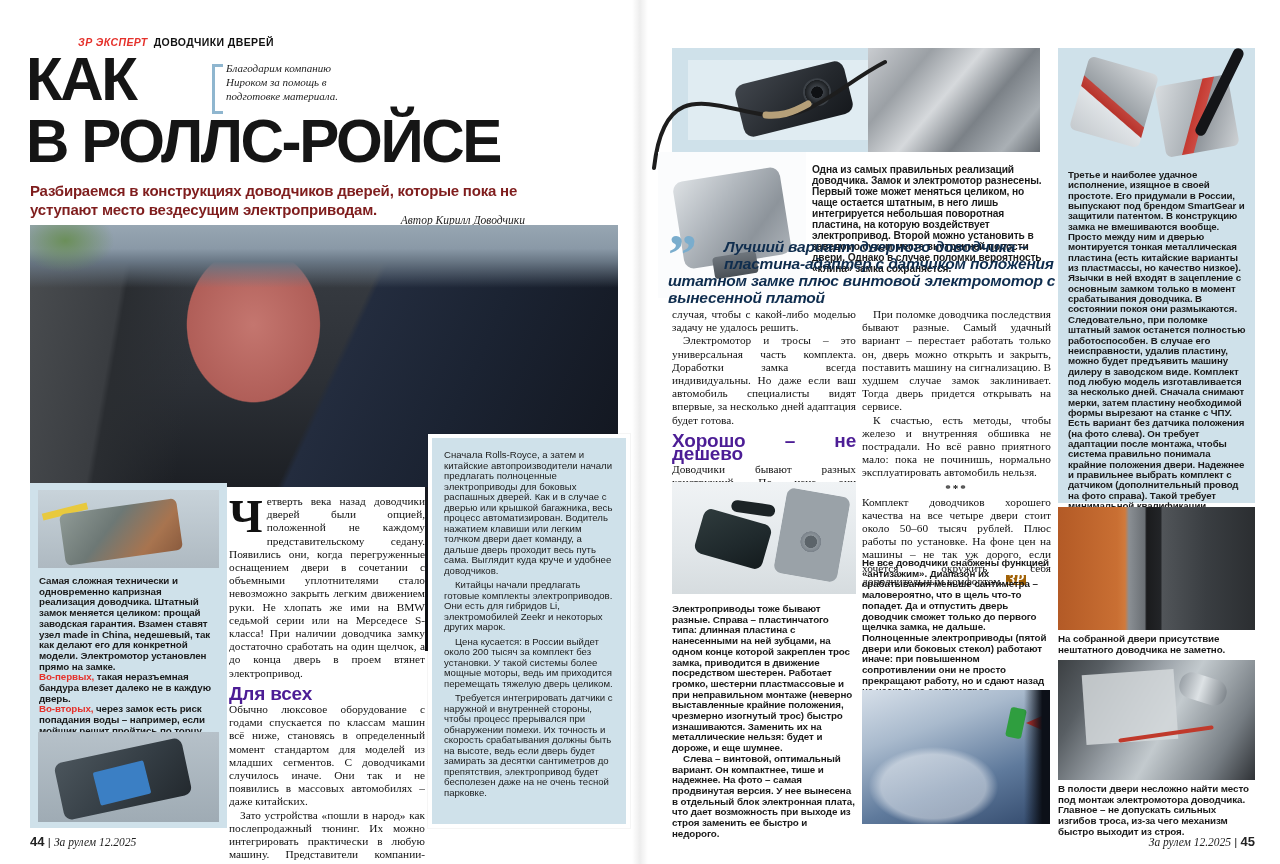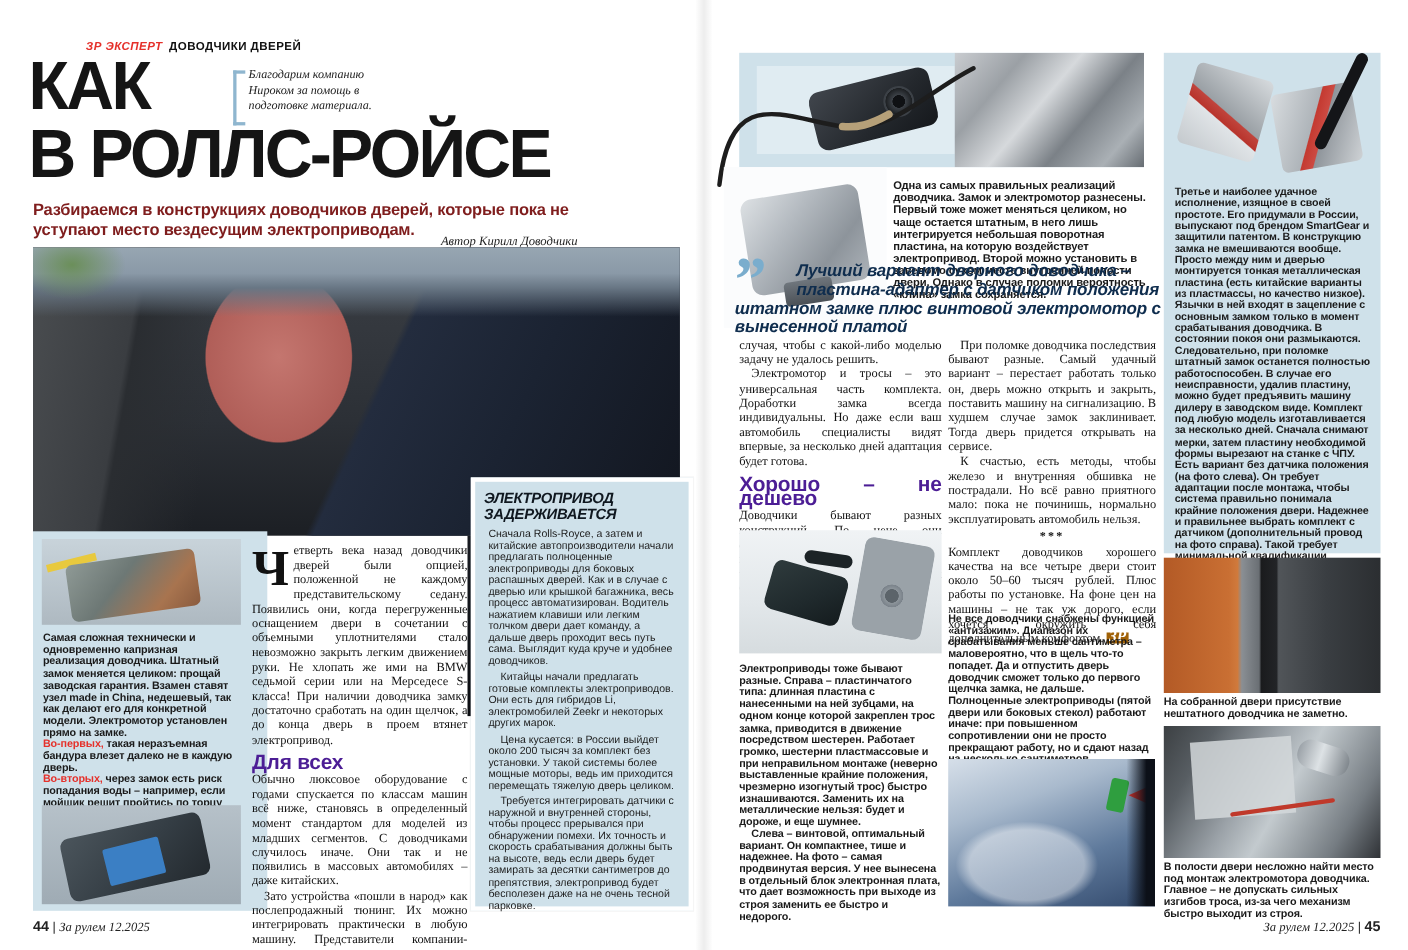--- a/index.html
+++ b/index.html
@@ -136,21 +136,21 @@
     <span class="thanks-bracket"></span>
     <span class="thanks-text">Благодарим компанию Нироком за помощь в подготовке материала.</span>
   </div>
 
   <div class="abs subtitle">Разбираемся в конструкциях доводчиков дверей, которые пока не уступают место вездесущим электроприводам.</div>
   <div class="abs author">Автор Кирилл Доводчики</div>
 
   <div class="photo ph-car"></div>
   <div class="photo ph-car-ext"></div>
 
-  <div class="abs panel" style="left:30px;top:483px;width:197px;height:345px;padding-left:16px;">
+  <div class="abs panel" style="left:30px;top:483px;width:197px;height:345px;">
     <div class="photo ph-lock1" style="left:8px;top:7px;width:181px;height:78px;">
       <span class="pin"></span>
       <span class="bodyA"></span>
     </div>
     <div class="capb" style="position:absolute;left:9px;top:93px;width:179px;">
       <p>Самая сложная технически и одновременно капризная реализация доводчика. Штатный замок меняется целиком: прощай заводская гарантия. Взамен ставят узел made in China, недешевый, так как делают его для конкретной модели. Электромотор установлен прямо на замке.</p>
       <p><span class="red">Во-первых,</span><span> такая неразъемная бандура влезет далеко не в каждую дверь.</span></p>
       <p><span class="red">Во-вторых,</span><span> через замок есть риск попадания воды – например, если мойщик решит пройтись по торцу мойкой высокого давления. От этого электрическая часть окисляется и отказывает.</span></p>
     </div>
     <div class="photo ph-lock2" style="left:8px;top:249px;width:181px;height:90px;">
@@ -160,21 +160,20 @@
   </div>
 
   <div class="abs serifbody" style="left:229px;top:495px;width:196px;">
     <p><span class="dropcap">Ч</span><span>етверть века назад доводчики дверей были опцией, положенной не каждому представительскому седану. Появились они, когда перегруженные оснащением двери в сочетании с объемными уплотнителями стало невозможно закрыть легким движением руки. Не хлопать же ими на BMW седьмой серии или на Мерседесе S-класса! При наличии доводчика замку достаточно сработать на один щелчок, а до конца дверь в проем втянет электропривод.</span></p>
     <div class="h-sec">Для всех</div>
     <p>Обычно люксовое оборудование с годами спускается по классам машин всё ниже, становясь в определенный момент стандартом для моделей из младших сегментов. С доводчиками случилось иначе. Они так и не появились в массовых автомобилях – даже китайских.</p>
     <p class="ind">Зато устройства «пошли в народ» как послепродажный тюнинг. Их можно интегрировать практически в любую машину. Представители компании-производителя и установщики не смогли припомнить за годы работы</p>
   </div>
 
   <div class="abs infobox">
-    <h3>ЭЛЕКТРОПРИВОД ЗАДЕРЖИВАЕТСЯ</h3>
     <div class="txt">
       <p>Сначала Rolls-Royce, а затем и китайские автопроизводители начали предлагать полноценные электроприводы для боковых распашных дверей. Как и в случае с дверью или крышкой багажника, весь процесс автоматизирован. Водитель нажатием клавиши или легким толчком двери дает команду, а дальше дверь проходит весь путь сама. Выглядит куда круче и удобнее доводчиков.</p>
       <p class="ind">Китайцы начали предлагать готовые комплекты электроприводов. Они есть для гибридов Li, электромобилей Zeekr и некоторых других марок.</p>
       <p class="ind">Цена кусается: в России выйдет около 200 тысяч за комплект без установки. У такой системы более мощные моторы, ведь им приходится перемещать тяжелую дверь целиком.</p>
       <p class="ind">Требуется интегрировать датчики с наружной и внутренней стороны, чтобы процесс прерывался при обнаружении помехи. Их точность и скорость срабатывания должны быть на высоте, ведь если дверь будет замирать за десятки сантиметров до препятствия, электропривод будет бесполезен даже на не очень тесной парковке.</p>
     </div>
   </div>
 
   <div class="abs footer" style="left:30px;top:834px;">
     <span class="num">44</span>

